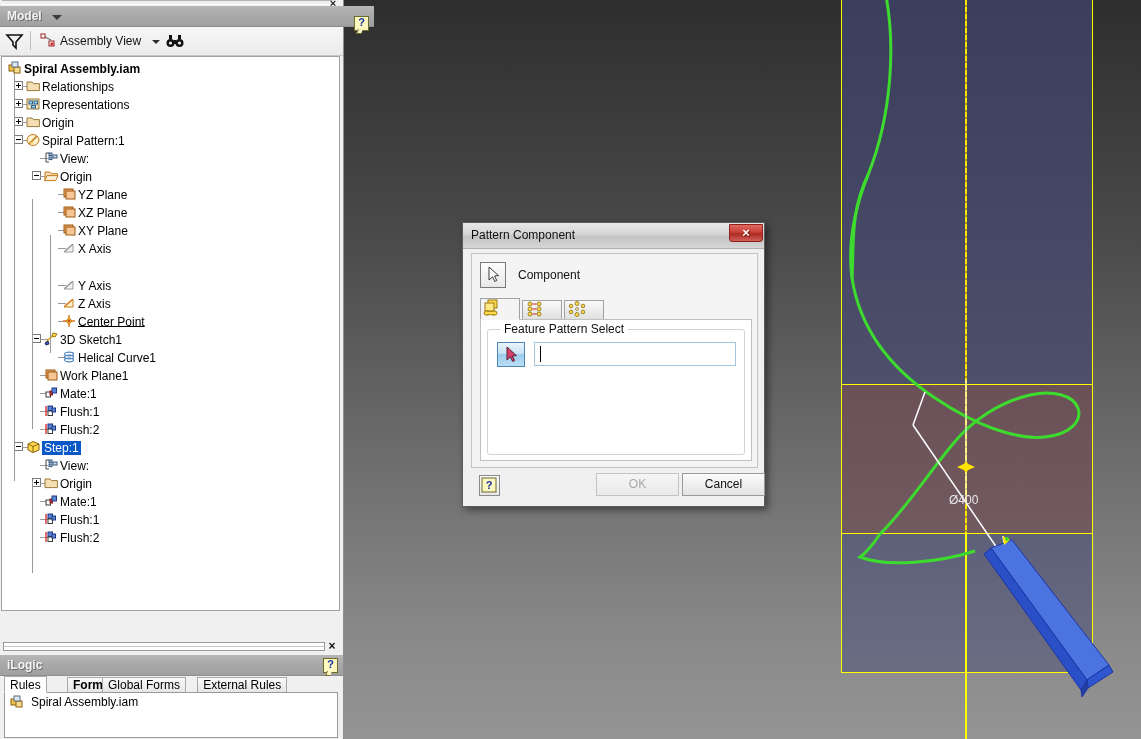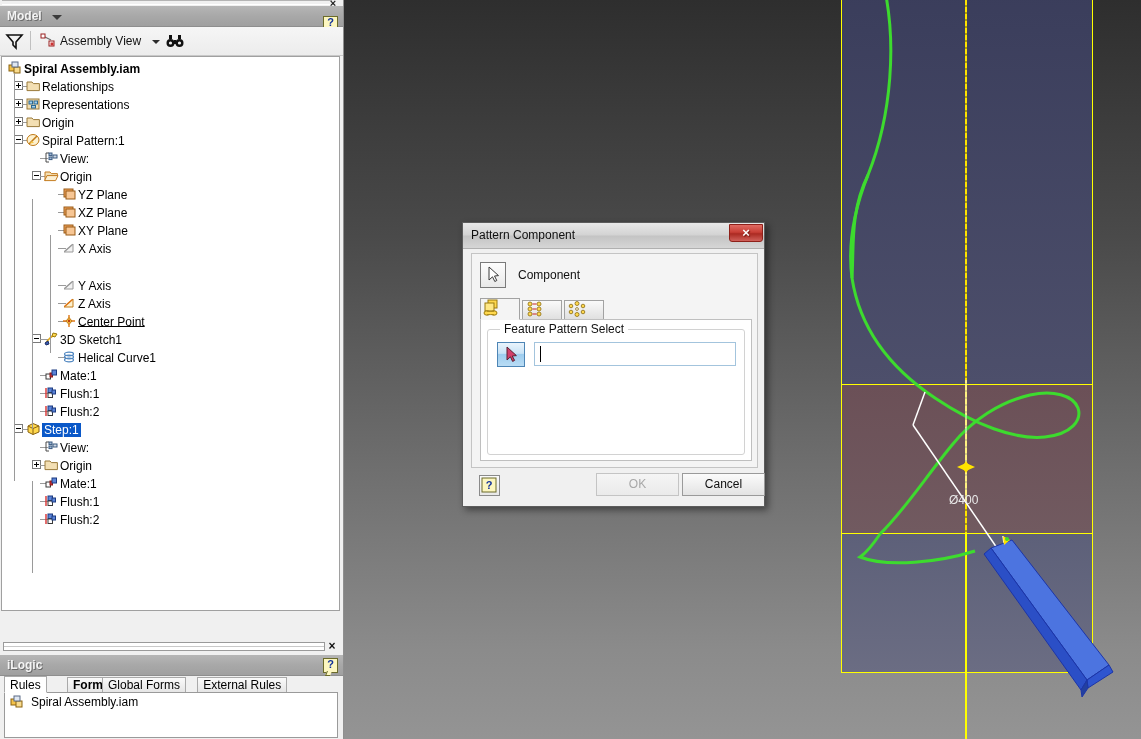--- a/index.html
+++ b/index.html
@@ -38,21 +38,21 @@
   #browser{position:absolute;left:0;top:0;width:343px;height:739px;
     background:#f0f0f0;border-right:1px solid #8f8f8f;}
 
   #browser-topstrip{position:absolute;left:0;top:0;width:343px;height:6px;
     background:#f0f0f0;border-bottom:0;}
   #browser-topstrip .thinline{position:absolute;left:2px;top:0px;width:330px;height:3px;
     border-top:1px solid #b4b4b4;border-bottom:1px solid #ffffff;background:#f0f0f0;}
   #browser-close-top{position:absolute;right:4px;top:-3px;width:12px;height:12px;
     font-size:11px;font-weight:bold;color:#222;line-height:12px;text-align:center;cursor:default;}
 
-  #browser-title{position:absolute;left:0;top:6px;width:343px;height:20px;
+  #browser-title{position:absolute;left:0;top:6px;width:374px;height:20px;
     background:linear-gradient(180deg,#b6b6b6 0%,#a8a8a8 50%,#a0a0a0 100%);
     border-bottom:1px solid #8e8e8e;}
   #browser-title .txt{position:absolute;left:7px;top:3px;font-size:12px;font-weight:bold;color:#f4f4f4;
     text-shadow:1px 1px 0 #6a6a6a;}
   #browser-title .caret{position:absolute;left:52px;top:9px;width:0;height:0;
     border-left:5px solid transparent;border-right:5px solid transparent;border-top:5px solid #3a3a3a;}
   .help-badge{width:15px;height:15px;background:#fdf7c0;border:1px solid #6b6b2a;
     position:relative;box-sizing:border-box;}
   .help-badge:after{content:"?";position:absolute;left:0;right:0;top:-1px;text-align:center;
     font-size:11px;font-weight:bold;color:#10309a;}
@@ -314,20 +314,24 @@
             <polygon points="9,1 13,2 11,5 8,4" fill="#ffd84d" stroke="#9a7a10"></polygon>
           </svg><span class="lbl">3D Sketch1</span></div>
         <div class="node" style="padding-left: 76px;"><span class="hline" style="left: 56px; top: 9px; width: 8px;"></span><svg width="15" height="14" viewBox="0 0 15 14" class="ic" style="left: 60px;">
             <g fill="none" stroke="#4f86c0" stroke-width="1.2">
               <ellipse cx="7" cy="4" rx="4.5" ry="1.8"></ellipse>
               <ellipse cx="7" cy="7" rx="4.5" ry="1.8"></ellipse>
               <ellipse cx="7" cy="10" rx="4.5" ry="1.8"></ellipse>
             </g>
           </svg><span class="lbl">Helical Curve1</span></div>
         <div class="node" style="padding-left: 58px;"><span class="hline" style="left: 38px; top: 9px; width: 8px;"></span><svg width="15" height="14" viewBox="0 0 15 14" class="ic" style="left: 42px;">
+            <rect x="2" y="2" width="9" height="8" fill="#f0a35a" stroke="#9a5c18"></rect>
+            <rect x="4" y="4" width="9" height="8" fill="#f7c694" stroke="#9a5c18"></rect>
+          </svg><span class="lbl">Work Plane1</span></div>
+        <div class="node" style="padding-left: 58px;"><span class="hline" style="left: 38px; top: 9px; width: 8px;"></span><svg width="15" height="14" viewBox="0 0 15 14" class="ic" style="left: 42px;">
             <rect x="2" y="6" width="4.5" height="5" fill="#ffffff" stroke="#3a3a3a"></rect>
             <rect x="6" y="5" width="2.5" height="4" fill="#d83030" stroke="#8a1818"></rect>
             <rect x="8" y="2" width="4.5" height="5" fill="#5b84d8" stroke="#1c3a80"></rect>
           </svg><span class="lbl">Mate:1</span></div>
         <div class="node" style="padding-left: 58px;"><span class="hline" style="left: 38px; top: 9px; width: 8px;"></span><svg width="15" height="14" viewBox="0 0 15 14" class="ic" style="left: 42px;">
             <rect x="4" y="2" width="4.5" height="4.5" fill="#5b84d8" stroke="#1c3a80"></rect>
             <rect x="4" y="7" width="4.5" height="4.5" fill="#ffffff" stroke="#3a3a3a"></rect>
             <rect x="8" y="4" width="3.5" height="4" fill="#5b84d8" stroke="#1c3a80"></rect>
             <path d="M2 2 v10" stroke="#d83030" stroke-width="1.4"></path>
           </svg><span class="lbl">Flush:1</span></div>

